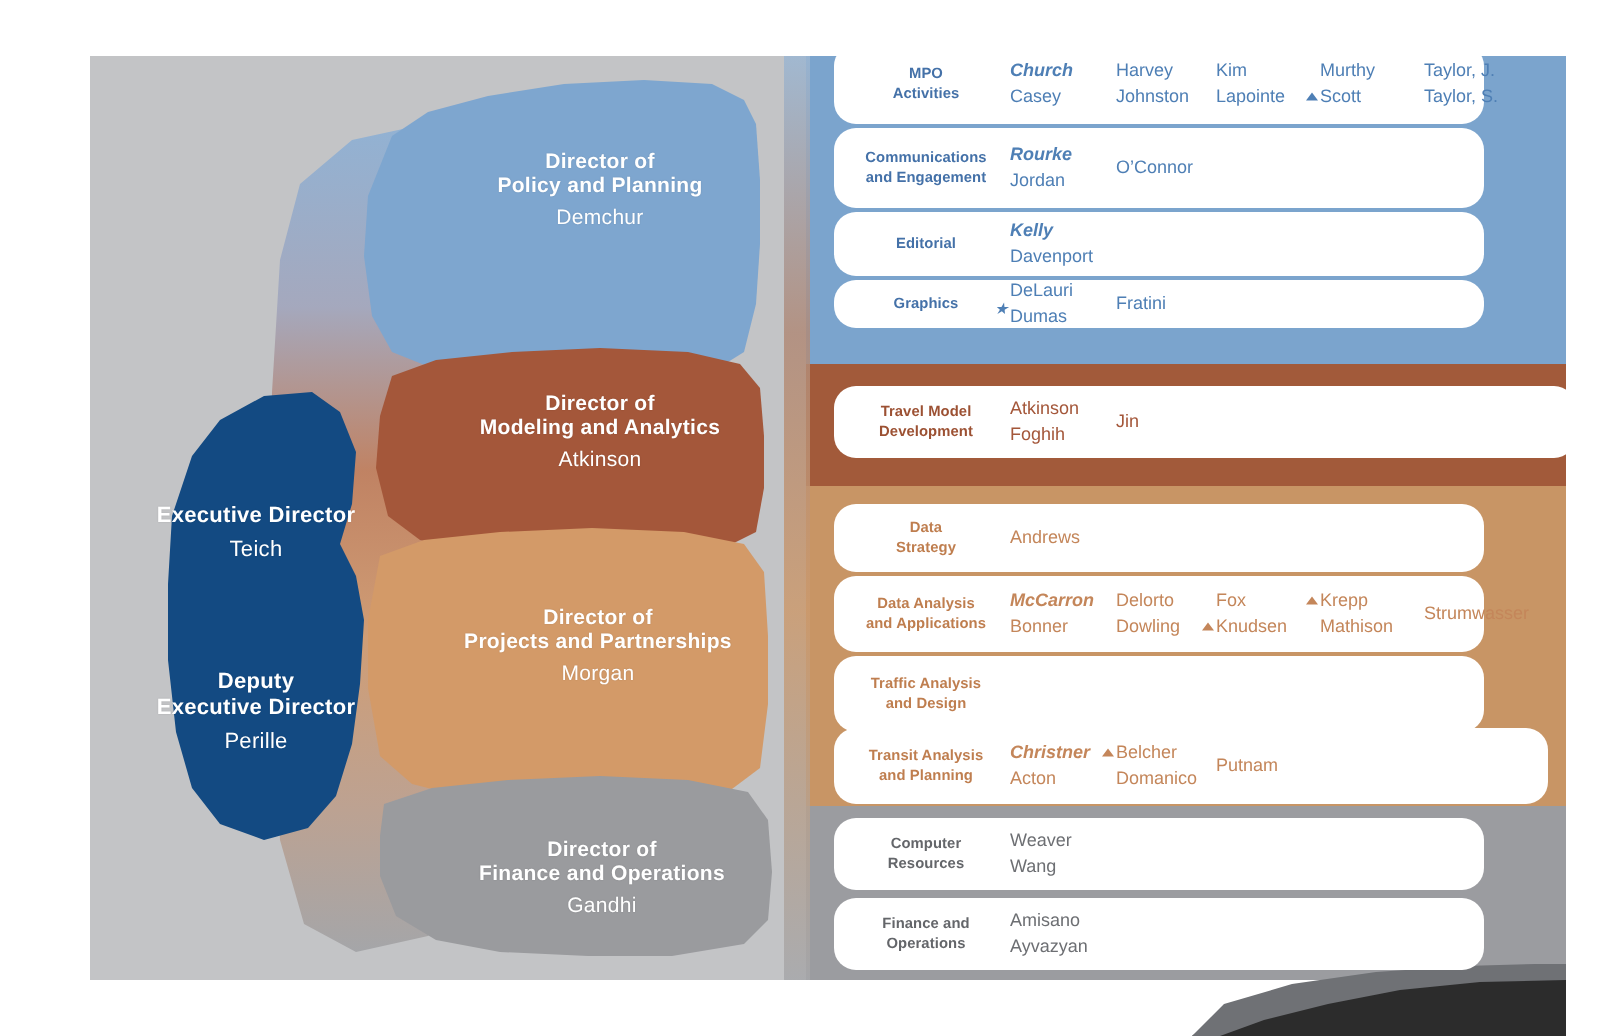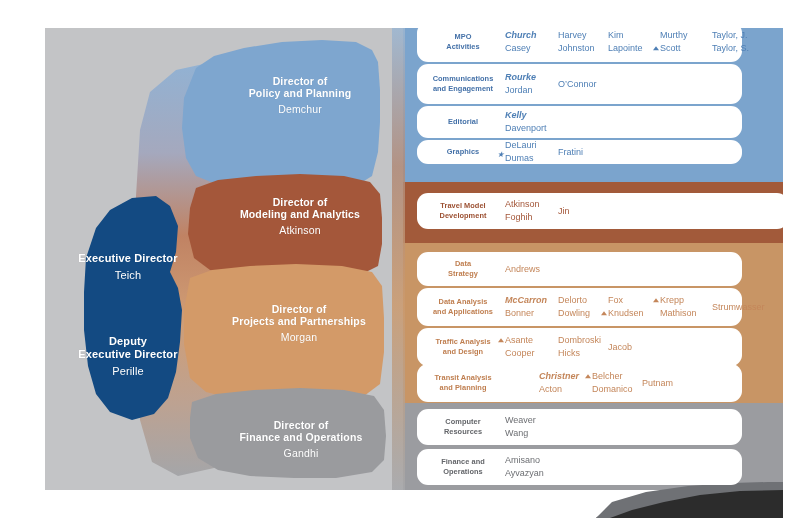--- a/index.html
+++ b/index.html
@@ -301,35 +301,22 @@
             <span class="nm"><i class="tri"></i><span>Krepp</span></span>
             <span class="nm"><span>Mathison</span></span>
           </div>
           <div class="ncol" style="left: 207px;">
             <span class="nm"><span>Strumwasser</span></span>
           </div>
         </div>
       </div>
       <div class="card band-ltor" style="left: 417px; top: 328px; width: 325px; height: 38px;">
         <div class="card-title"><span>Traffic Analysis</span><br><span>and Design</span></div>
-        <div class="card-names">
-          <div class="ncol" style="left: 0px;">
-            <span class="nm"><i class="tri"></i><span>Asante</span></span>
-            <span class="nm"><span>Cooper</span></span>
-          </div>
-          <div class="ncol" style="left: 53px;">
-            <span class="nm"><span>Dombroski</span></span>
-            <span class="nm"><span>Hicks</span></span>
-          </div>
-          <div class="ncol" style="left: 103px;">
-            <span class="nm"><span>Jacob</span></span>
-          </div>
-        </div>
-      </div>
-      <div class="card band-ltor" style="left: 417px; top: 364px; width: 325px; height: 38px; gap: 34px;">
+      </div>
+      <div class="card band-ltor" style="left: 417px; top: 364px; width: 357px; height: 38px;">
         <div class="card-title"><span>Transit Analysis</span><br><span>and Planning</span></div>
         <div class="card-names">
           <div class="ncol" style="left: 0px;">
             <span class="nm lead"><span>Christner</span></span>
             <span class="nm"><span>Acton</span></span>
           </div>
           <div class="ncol" style="left: 53px;">
             <span class="nm"><i class="tri"></i><span>Belcher</span></span>
             <span class="nm"><span>Domanico</span></span>
           </div>

